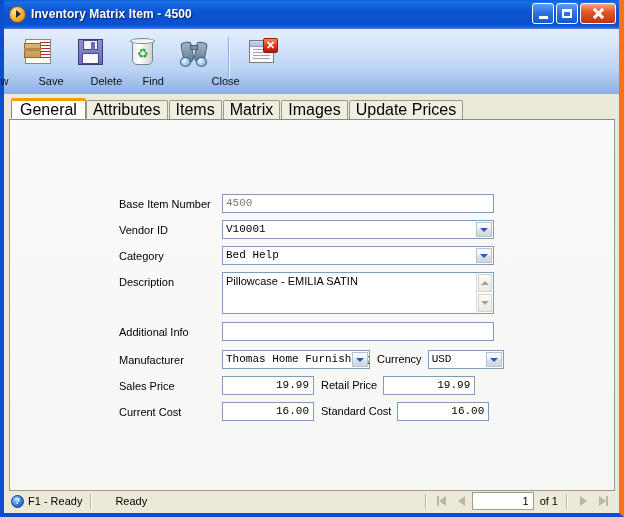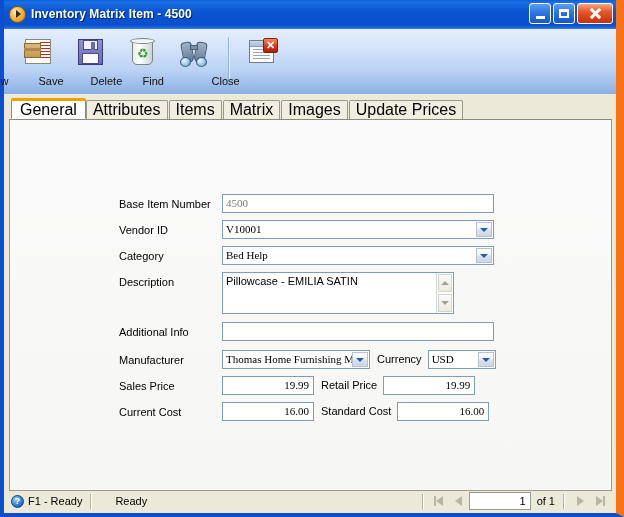--- a/index.html
+++ b/index.html
@@ -22,21 +22,21 @@
   }
 
   
   .win-frame {
     position: absolute;
     left: 0; top: 0;
     width: 624px;
     height: 517px;
     box-sizing: border-box;
     border-left: 4px solid #0b4fcf;
-    border-right: 8px solid #f97316;
+    border-right: 5px solid #f97316;
     border-bottom: 4px solid #0b4fcf;
     background: #0b4fcf;
     display: flex;
     flex-direction: column;
   }
 
   
   .titlebar {
     height: 28px;
     flex: 0 0 28px;
@@ -384,39 +384,39 @@
     flex: 0 0 auto;
     padding: 0 6px 0 7px;
     line-height: 19px;
   }
 
   .fld {
     height: 19px;
     box-sizing: border-box;
     border: 1px solid #7f9db9;
     background: #ffffff;
-    font-family: Liberation Serif, serif;
+    font-family: Liberation Mono, monospace;
     font-size: 11px;
     color: #000;
     padding: 0 2px 0 3px;
     line-height: 17px;
     display: flex;
     align-items: center;
     overflow: hidden;
     white-space: nowrap;
   }
   .fld.ro { color: #7a7a7a; }
   .fld.num {
     justify-content: flex-end;
     padding-right: 4px;
   }
   .w-long { width: 272px; }
   .w-num  { width: 92px; }
   .w-mfg  { width: 148px; }
-  .w-cur  { width: 68px; }
+  .w-cur  { width: 76px; }
 
   .combo {
     position: relative;
     display: flex;
     align-items: flex-start;
     padding-right: 18px;
   }
   .combo .arrow {
     position: absolute;
     right: 1px; top: 1px;
@@ -430,21 +430,21 @@
   }
   .combo .arrow::after {
     content: "";
     width: 0; height: 0;
     border-left: 4px solid transparent;
     border-right: 4px solid transparent;
     border-top: 4px solid #2b5ca8;
   }
 
   .memo {
-    width: 232px;
+    width: 272px;
     height: 42px;
     box-sizing: border-box;
     border: 1px solid #7f9db9;
     background: #fff;
     position: relative;
   }
   .memo .txt {
     position: absolute;
     left: 3px; top: 2px;
     font-size: 11px;

